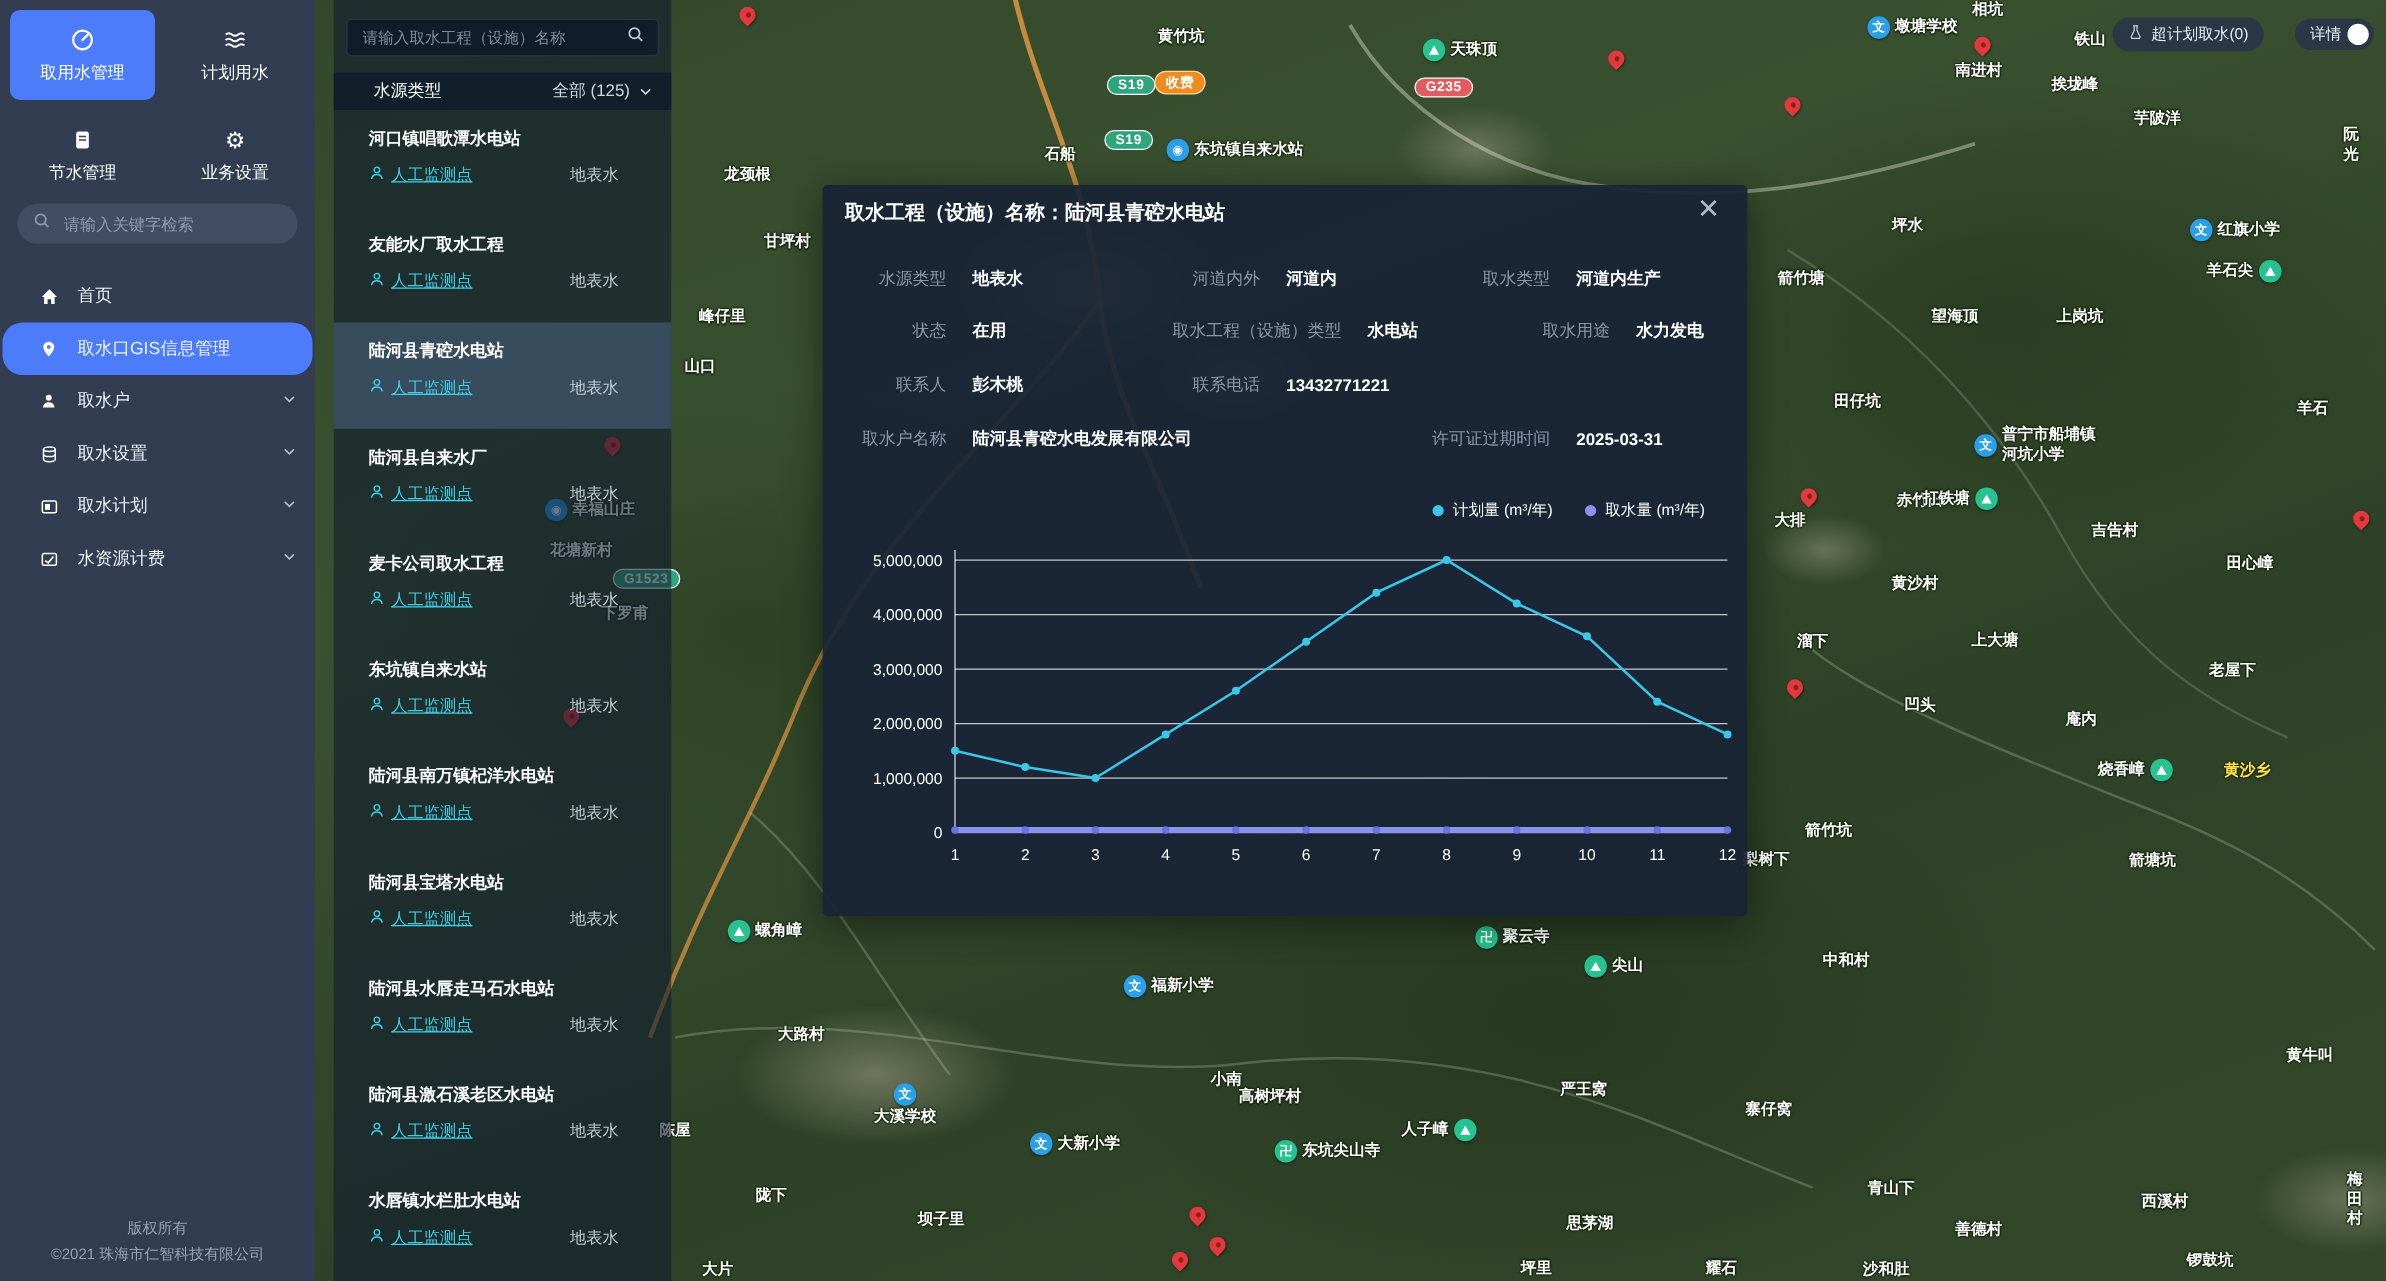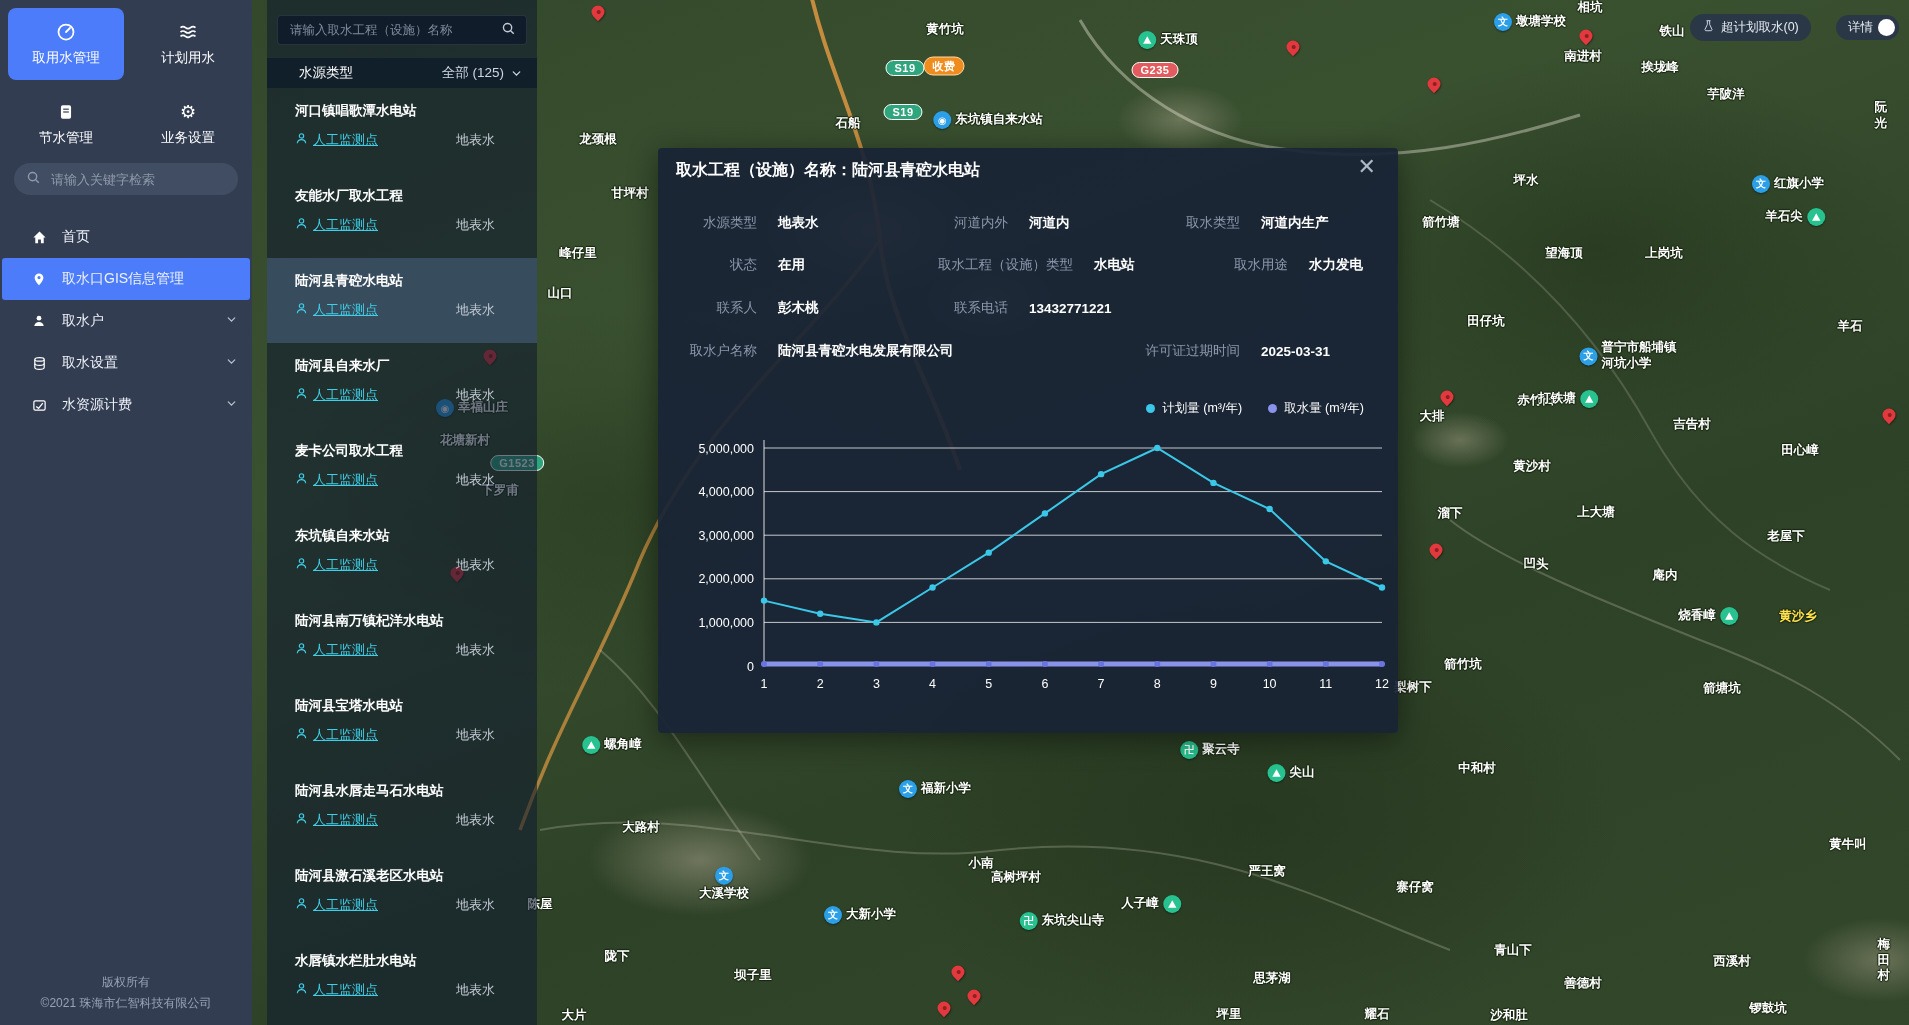--- a/index.html
+++ b/index.html
@@ -90,21 +90,21 @@
   .side-search input{
     background:transparent;border:none;outline:none;color:#dfe5ee;font-size:13px;width:170px;
     font-family:inherit;
   }
   .side-search input::placeholder{color:#8f9aab;}
   #side-menu{position:absolute;left:0;top:216px;width:252px;}
   .menu-item{
     position:relative;height:42px;display:flex;align-items:center;gap:14px;
     padding:0 14px 0 30px;color:#eef2f8;font-size:14px;cursor:pointer;
   }
-  .menu-item.active{background:#4c7cfa;border-radius:3px;margin:0 2px;padding-left:28px;}
+  .menu-item.active{background:#4c7cfa;border-radius:16px;margin:0 2px;padding-left:28px;}
   .menu-item .mi{width:18px;display:flex;justify-content:center;}
   .menu-item .chev{margin-left:auto;opacity:.85;}
   .copyright{
     position:absolute;left:0;bottom:12px;width:252px;text-align:center;
     color:#98a2b3;font-size:12px;line-height:1.7;
   }
 
   
   #station-panel{
     position:absolute;left:267px;top:0;width:270px;height:1025px;
@@ -576,20 +576,32 @@
         <span class="mi">
           <svg width="15" height="15" viewBox="0 0 16 16">
             <g stroke="#fff" stroke-width="1.3" fill="none">
               <ellipse cx="8" cy="3.6" rx="5" ry="1.9"></ellipse>
               <path d="M3 3.6 V12.2 C3 13.3 5.2 14.2 8 14.2 C10.8 14.2 13 13.3 13 12.2 V3.6"></path>
               <path d="M3 7.9 C3 9 5.2 9.9 8 9.9 C10.8 9.9 13 9 13 7.9"></path>
             </g>
           </svg>
         </span>
         <span>取水设置</span>
+        <span class="chev"><svg width="13" height="13" viewBox="0 0 16 16">
+            <path d="M4 6 L8 10 L12 6" stroke="#cfd6e0" stroke-width="1.6" fill="none" stroke-linecap="round"></path>
+          </svg></span>
+      </div>
+      <div class="menu-item">
+        <span class="mi">
+          <svg width="15" height="15" viewBox="0 0 16 16">
+            <rect x="2" y="3" width="12" height="10" rx="1.5" stroke="#fff" stroke-width="1.3" fill="none"></rect>
+            <rect x="4.3" y="5.5" width="4.2" height="5" fill="#fff"></rect>
+          </svg>
+        </span>
+        <span>取水计划</span>
         <span class="chev"><svg width="13" height="13" viewBox="0 0 16 16">
             <path d="M4 6 L8 10 L12 6" stroke="#cfd6e0" stroke-width="1.6" fill="none" stroke-linecap="round"></path>
           </svg></span>
       </div>
       <div class="menu-item">
         <span class="mi">
           <svg width="15" height="15" viewBox="0 0 16 16">
             <rect x="2" y="3" width="12" height="10" rx="1.5" stroke="#fff" stroke-width="1.3" fill="none"></rect>
             <path d="M4.5 9 L7 11 L11.5 5.5" stroke="#fff" stroke-width="1.4" fill="none"></path>
           </svg>

